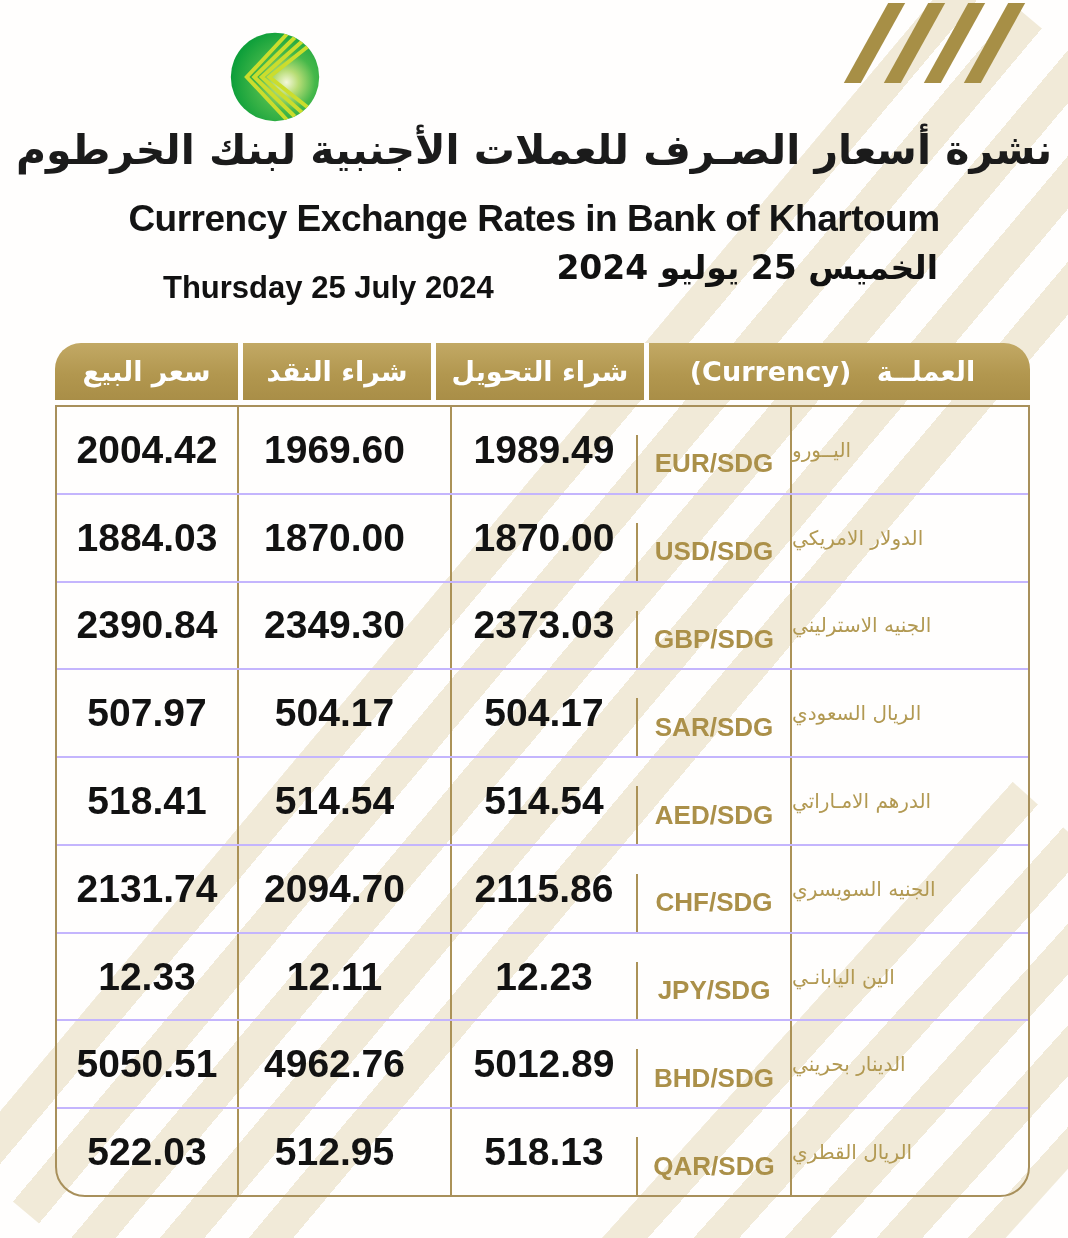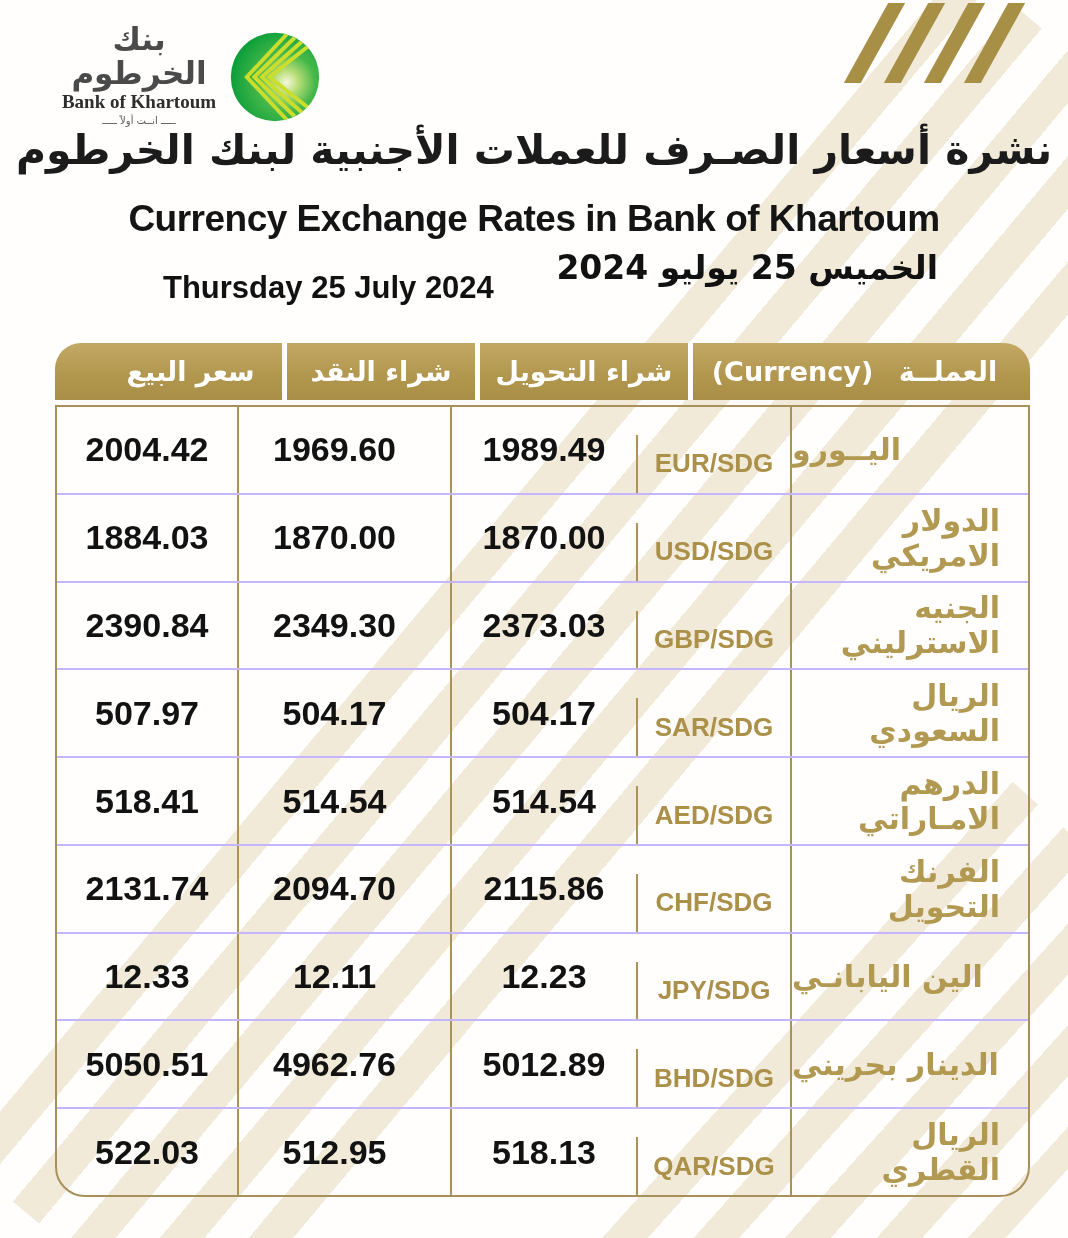--- a/index.html
+++ b/index.html
@@ -67,21 +67,21 @@
     display:flex;height:57px;
     background:linear-gradient(180deg,#c2a965 0%,#b2974f 55%,#a98e47 100%);
     border-radius:26px 26px 0 0;
     color:#ffffff;font-weight:700;
   }
   .th{
     display:flex;align-items:center;justify-content:center;
     font-size:27px;box-sizing:border-box;
   }
   .th + .th{border-left:5px solid #ffffff;}
-  .th.c1{width:183px;margin-left:44px;}
+  .th.c1{width:183px;}
   .th.c2{width:193px;}
   .th.c3{width:213px;}
   .th.c45{flex:1;justify-content:center;word-spacing:16px;padding-right:14px;}
 
   .tbody{
     margin-top:5px;height:792px;
     display:flex;flex-direction:column;
     border:2.5px solid #a8905b;border-radius:0 0 30px 30px;
     box-sizing:border-box;overflow:hidden;
   }
@@ -90,41 +90,36 @@
   .td{
     display:flex;align-items:center;justify-content:center;
     box-sizing:border-box;
   }
   .td + .td{border-left:2px solid #ab9257;}
   .td.c1{width:180px;}
   .td.c2{width:193px;}
   .td.c3{width:186px;margin-left:20px;}
   .td.c4{width:154px;}
   .td.c5{flex:1;justify-content:flex-end;padding-right:28px;}
-  .num{font-size:34px;font-weight:700;color:#121212;letter-spacing:0;}
+  .num{font-size:39px;font-weight:700;color:#121212;letter-spacing:0;}
   .code{font-size:26px;font-weight:700;color:#ab9049;margin-top:28px;}
-  .arname{font-size:30px;font-weight:700;color:#b29ا;}
+  .arname{font-size:20px;font-weight:400;color:#b29ا;}
   .arname{color:#b29952;}
 </style>
 </head>
 <body>
 
 <div class="page">
 
   <div class="wm wm-a"></div>
   <div class="wm wm-b"></div>
 
   <div class="content">
 
     <div class="logo">
-      <div class="logo-text">
-        <div class="logo-ar ar">بنك الخرطوم</div>
-        <div class="logo-en">Bank of Khartoum</div>
-        <div class="logo-tag ar">ـــــ  انــت أولاً  ـــــ</div>
-      </div>
       <svg class="logo-globe" width="94" height="94" viewBox="0 0 100 100">
         <defs>
           <radialGradient id="sphereG" cx="63%" cy="56%" r="62%">
             <stop offset="0%" stop-color="#f4f8da"></stop>
             <stop offset="22%" stop-color="#b8dd76"></stop>
             <stop offset="52%" stop-color="#46b84a"></stop>
             <stop offset="100%" stop-color="#0e9f3a"></stop>
           </radialGradient>
           <clipPath id="sphereClip">
               <circle cx="50" cy="50" r="47"></circle>
@@ -198,21 +193,21 @@
     <div class="td c3 num">514.54</div>
     <div class="td c4 code">AED/SDG</div>
     <div class="td c5 arname ar">الدرهم الامـاراتي</div>
   </div>
 
   <div class="tr">
     <div class="td c1 num">2131.74</div>
     <div class="td c2 num">2094.70</div>
     <div class="td c3 num">2115.86</div>
     <div class="td c4 code">CHF/SDG</div>
-    <div class="td c5 arname ar">الفرنك التحويل</div>
+    <div class="td c5 arname ar">الجنيه السويسري</div>
   </div>
 
   <div class="tr">
     <div class="td c1 num">12.33</div>
     <div class="td c2 num">12.11</div>
     <div class="td c3 num">12.23</div>
     <div class="td c4 code">JPY/SDG</div>
     <div class="td c5 arname ar">الين اليابانـي</div>
   </div>
 

